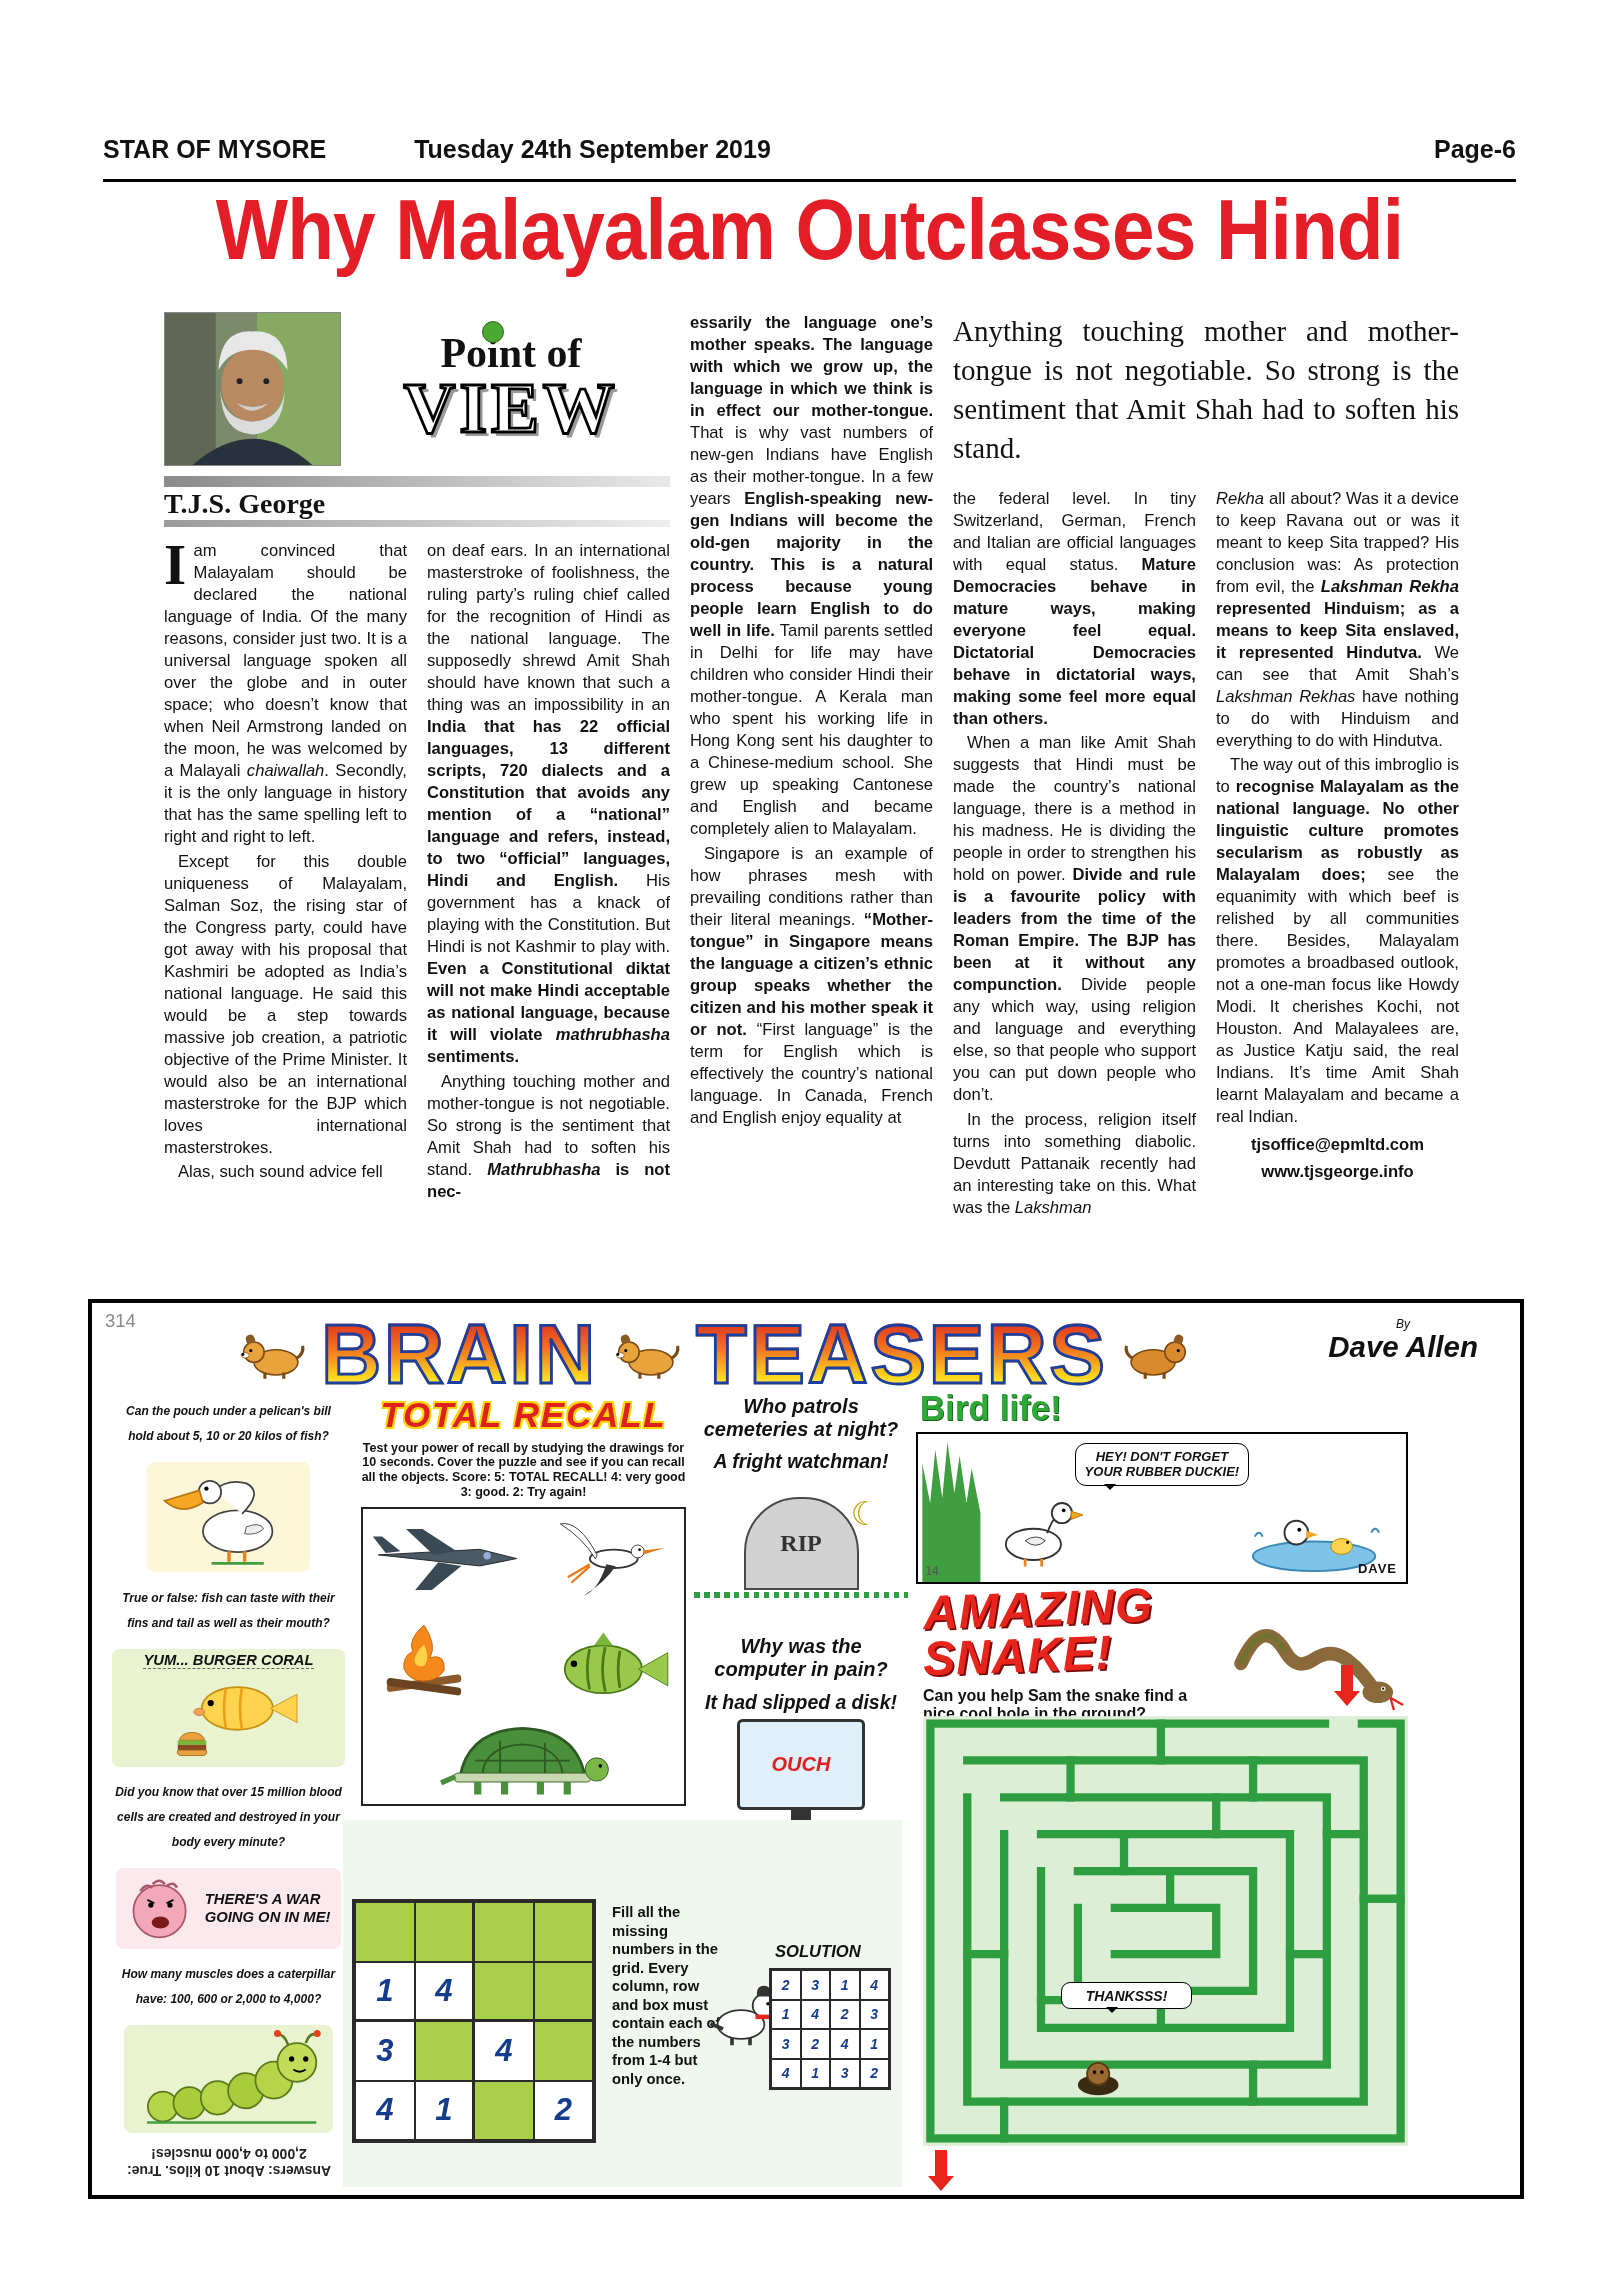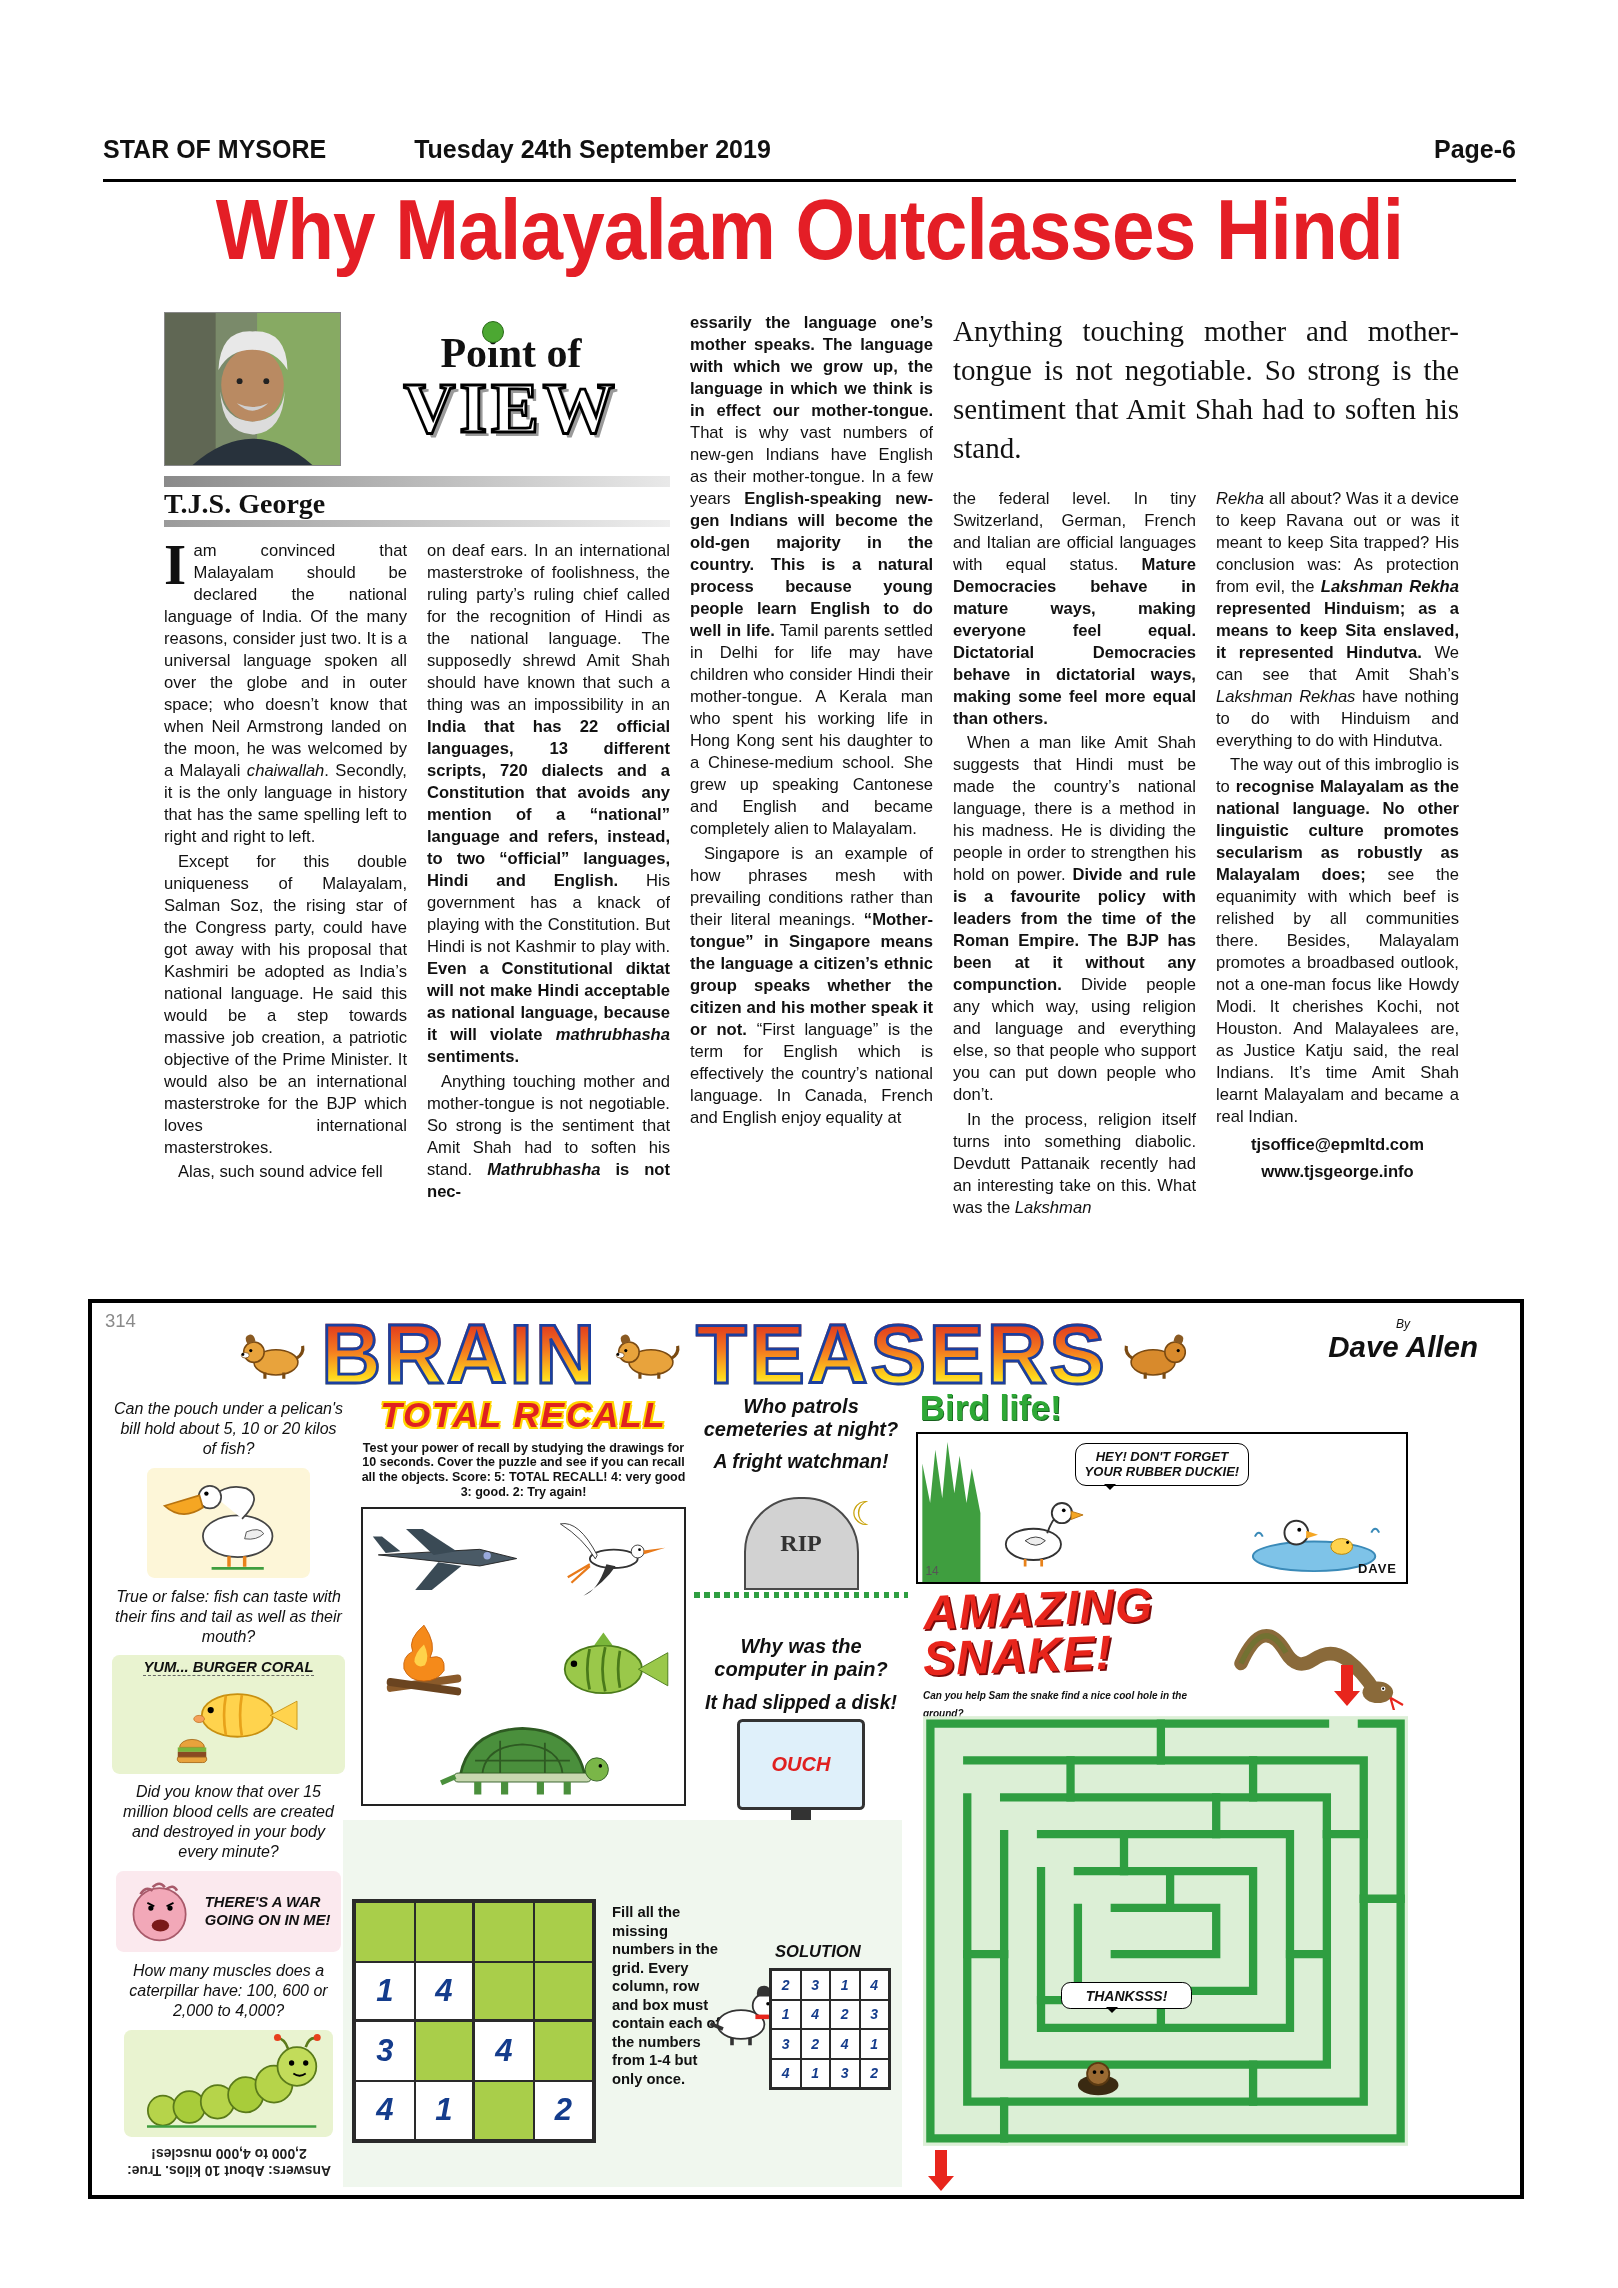--- a/index.html
+++ b/index.html
@@ -59,21 +59,21 @@
   @supports ((-webkit-background-clip:text)){
     .bt-word{background:linear-gradient(180deg,#d81e1e 0%,#f4791f 45%,#ffd91c 78%,#fff8d0 100%);
              -webkit-background-clip:text;background-clip:text;color:transparent;}
   }
   .bt-by{position:absolute;right:42px;top:14.8px;text-align:center;line-height:1.1;}
   .bt-by .by{font-size:12px;font-style:italic;}
   .bt-by .name{font-size:29.5px;font-weight:bold;font-style:italic;}
 
   .bt-left{position:absolute;left:20px;top:96px;width:233px;height:780px;display:flex;
            flex-direction:column;justify-content:space-between;align-items:center;text-align:center;}
-  .bt-q{font-weight:normal;font-style:italic;font-size:16px;line-height:20px;}
+  .bt-q{font-weight:bold;font-style:italic;font-size:12px;line-height:25px;}
   .cartoon-pad{padding:3.7px 7.4px;border-radius:7.4px;}
   .bg-cream{background:#fdf6d8;} .bg-lime{background:#e9f3d0;} .bg-pink{background:#fbe9ee;}
   .fish-cap{font-weight:bold;font-style:italic;font-size:14.8px;border-bottom:0.9px dashed #666;
             display:inline-block;margin-bottom:1.8px;}
   .war-row{display:flex;align-items:center;gap:7.4px;}
   .war-cap{font-weight:bold;font-style:italic;font-size:14.8px;line-height:17.5px;text-align:left;width:129px;}
   .answers{transform:rotate(180deg);font-weight:bold;font-size:14px;line-height:16.6px;color:#222;width:222px;}
 
   .bt-recall{position:absolute;left:269px;top:92px;width:325px;text-align:center;}
   .recall-title{font-size:35px;font-weight:bold;font-style:italic;color:#e02020;letter-spacing:1.8px;
@@ -108,21 +108,21 @@
   .bird-bubble{position:absolute;left:157px;top:9.2px;width:157px;border:1.8px solid #000;border-radius:11px;
                padding:5.5px 7.4px;font-size:13px;font-weight:bold;font-style:italic;text-align:center;background:#fff;}
   .bird-bubble:after{content:"";position:absolute;left:28px;bottom:-11px;border:6.5px solid transparent;
                      border-top-color:#000;}
   .bird-sig{position:absolute;right:9.2px;bottom:5.5px;font-size:13px;font-weight:bold;letter-spacing:0.9px;}
   .bird-no{position:absolute;left:7.4px;bottom:3.7px;font-size:12px;color:#555;}
 
   .bt-snake-head{position:absolute;left:831px;top:282px;width:305px;}
   .snake-title{font-size:48px;font-weight:bold;font-style:italic;color:#e8251c;line-height:0.95;
                transform:rotate(-2deg);letter-spacing:0.9px;text-shadow:1.8px 1.8px 0 #7a0a0a;}
-  .snake-instr{font-size:10px;font-weight:bold;line-height:17.5px;margin-top:11px;width:277px;font-style:italic;}
+  .snake-instr{font-size:16px;font-weight:bold;line-height:17.5px;margin-top:11px;width:277px;}
   .snake-svg{position:absolute;left:1140px;top:305px;width:180px;height:102px;}
 
   .bt-maze{position:absolute;left:831px;top:413px;width:528px;height:430px;}
   .maze-bubble{position:absolute;left:138px;top:266px;width:118px;border:1.8px solid #000;border-radius:9.2px;
                background:#fff;padding:4.6px 5.5px;font-size:14px;font-weight:bold;font-style:italic;text-align:center;}
   .maze-bubble:after{content:"";position:absolute;left:44px;bottom:-11px;border:6.5px solid transparent;
                      border-top-color:#000;}
   .red-arrow{position:absolute;width:26px;}
   .red-arrow .shaft{width:12px;height:26px;background:#e8251c;margin:0 auto;}
   .red-arrow .head{width:0;height:0;border-left:13px solid transparent;border-right:13px solid transparent;

